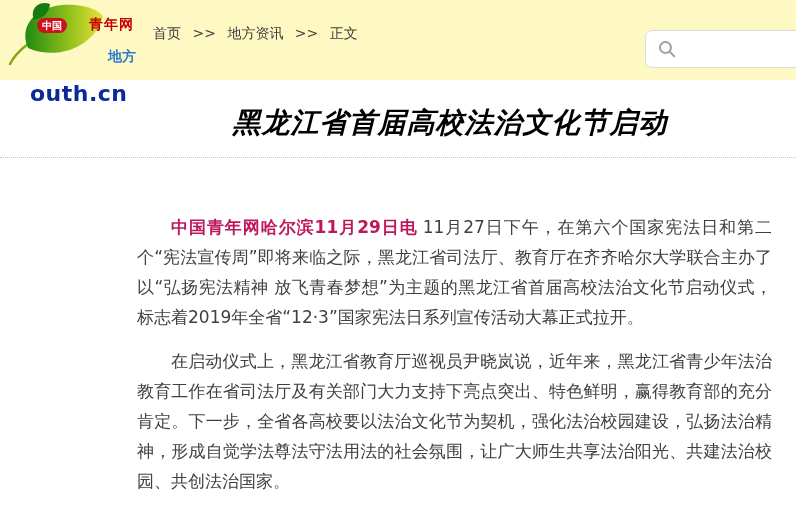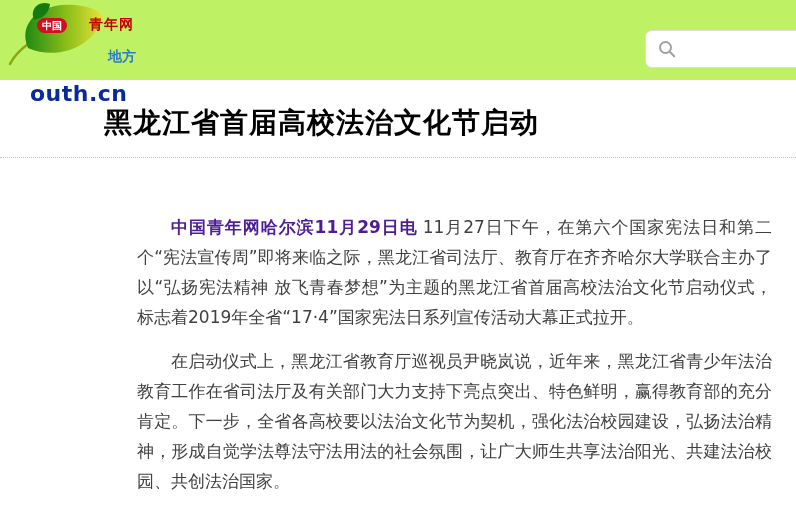--- a/index.html
+++ b/index.html
@@ -1,44 +1,44 @@
 <!DOCTYPE html>
 <html><head>
 <meta charset="utf-8">
 <style>
   html,body{margin:0;padding:0;}
   body{
     width:796px;height:517px;background:#ffffff;overflow:hidden;position:relative;
     font-family:"DejaVu Sans","Liberation Sans",sans-serif;
   }
   
-  .header{position:relative;height:80px;background:#bef264;}
+  .header{position:relative;height:80px;background:#fef9c3;}
   .logo{position:absolute;left:4px;top:2px;width:112px;height:64px;cursor:pointer;}
   .leaf-svg{position:absolute;left:0;top:0;z-index:0;}
   .logo-row{position:absolute;left:33px;top:14px;display:flex;align-items:center;white-space:nowrap;z-index:2;}
   .cn-badge{background:#cf1020;color:#fff;font-size:10px;font-weight:bold;padding:1px 5px;border-radius:9px;margin-right:2px;line-height:13px;}
   .cn-suffix{color:#c40000;font-size:14px;font-weight:bold;letter-spacing:1px;margin-left:20px;}
   .logo-domain{position:absolute;left:26px;top:31px;color:#0a2a9c;font-size:22px;font-weight:bold;z-index:2;letter-spacing:0.5px;margin-top:48px;}
   .section-label{position:absolute;left:108px;top:28px;color:#2b7bd0;font-size:14px;font-weight:bold;cursor:pointer;margin-top:20px;}
   .breadcrumb{position:absolute;left:153px;top:25px;font-size:14px;color:#3d3d3d;white-space:nowrap;}
   .crumb{color:#3d3d3d;cursor:pointer;}
   .crumb-sep{margin:0 7px;color:#3d3d3d;}
   .search-box{position:absolute;left:645px;top:30px;width:195px;height:38px;border:1px solid #dcdcdc;border-radius:7px;display:flex;align-items:center;background:#fff;box-sizing:border-box;}
   .search-icon{margin-left:11px;display:flex;cursor:pointer;}
   .search-input{border:none;outline:none;flex:1;height:30px;font-size:14px;background:transparent;margin-left:6px;font-family:inherit;}
   
-  .article-head{margin:24px 0 0 104px;width:692px;text-align:left;}
+  .article-head{margin:24px 0 0 104px;width:692px;text-align:center;font-style:italic;}
   .article-title{font-size:28px;font-weight:bold;color:#000;margin:0;letter-spacing:1px;}
   .article-meta{margin-top:30px;font-size:14px;color:#999;}
   .meta-item{margin:0 1px;}
   .meta-source-name{margin-left:6px;}
   .divider{border-top:1px dotted #c3c3c3;margin-top:15px;width:796px;height:0;}
   .article-body{padding:54px 24px 0 137px;}
   .para{font-size:17px;line-height:30px;color:#404040;text-align:justify;text-indent:2em;margin:0 0 14px 0;}
-  .para-lead{font-weight:bold;color:#4c1d95;margin-right:5px;}
+  .para-lead{font-weight:bold;color:#be185d;margin-right:5px;}
 </style>
 </head>
 <body>
 
 <div class="header">
 
   <div class="logo">
     <span class="leaf-svg">
       <svg width="108" height="64" viewBox="0 0 108 64">
         <defs>
@@ -55,35 +55,42 @@
     </span>
     <span class="logo-row">
       <span class="cn-badge">中国</span>
       <span class="cn-suffix">青年网</span>
     </span>
     <span class="logo-domain">outh.cn</span>
   </div>
 
   <div class="section-label">地方</div>
 
+  <div class="breadcrumb">
+    <span class="crumb">首页</span>
+    <span class="crumb-sep">&gt;&gt;</span>
+    <span class="crumb">地方资讯</span>
+    <span class="crumb-sep">&gt;&gt;</span>
+    <span class="crumb">正文</span>
+  </div>
 
   <div class="search-box">
     <span class="search-icon">
       <svg width="20" height="20" viewBox="0 0 20 20">
         <circle cx="8.5" cy="8.5" r="5.5" fill="none" stroke="#a0a0a0" stroke-width="2"></circle>
         <line x1="12.8" y1="12.8" x2="17.2" y2="17.2" stroke="#a0a0a0" stroke-width="2" stroke-linecap="round"></line>
       </svg>
     </span>
     <input class="search-input" type="text" value="" style="">
   </div>
 
 </div>
 
 <div class="article-head">
   <h1 class="article-title">黑龙江省首届高校法治文化节启动</h1>
 </div>
 
 <div class="divider"></div>
 
 <div class="article-body">
-  <p class="para"><span class="para-lead">中国青年网哈尔滨11月29日电</span><span>11月27日下午，在第六个国家宪法日和第二个“宪法宣传周”即将来临之际，黑龙江省司法厅、教育厅在齐齐哈尔大学联合主办了以“弘扬宪法精神 放飞青春梦想”为主题的黑龙江省首届高校法治文化节启动仪式，标志着2019年全省“17·4”国家宪法日系列宣传活动大幕正式拉开。</span></p>
+  <p class="para"><span class="para-lead">中国青年网哈尔滨11月29日电</span><span>11月27日下午，在第六个国家宪法日和第二个“宪法宣传周”即将来临之际，黑龙江省司法厅、教育厅在齐齐哈尔大学联合主办了以“弘扬宪法精神 放飞青春梦想”为主题的黑龙江省首届高校法治文化节启动仪式，标志着2019年全省“12·3”国家宪法日系列宣传活动大幕正式拉开。</span></p>
   <p class="para"><span>在启动仪式上，黑龙江省教育厅巡视员尹晓岚说，近年来，黑龙江省青少年法治教育工作在省司法厅及有关部门大力支持下亮点突出、特色鲜明，赢得教育部的充分肯定。下一步，全省各高校要以法治文化节为契机，强化法治校园建设，弘扬法治精神，形成自觉学法尊法守法用法的社会氛围，让广大师生共享法治阳光、共建法治校园、共创法治国家。</span></p>
 </div>
 
 </body></html>

